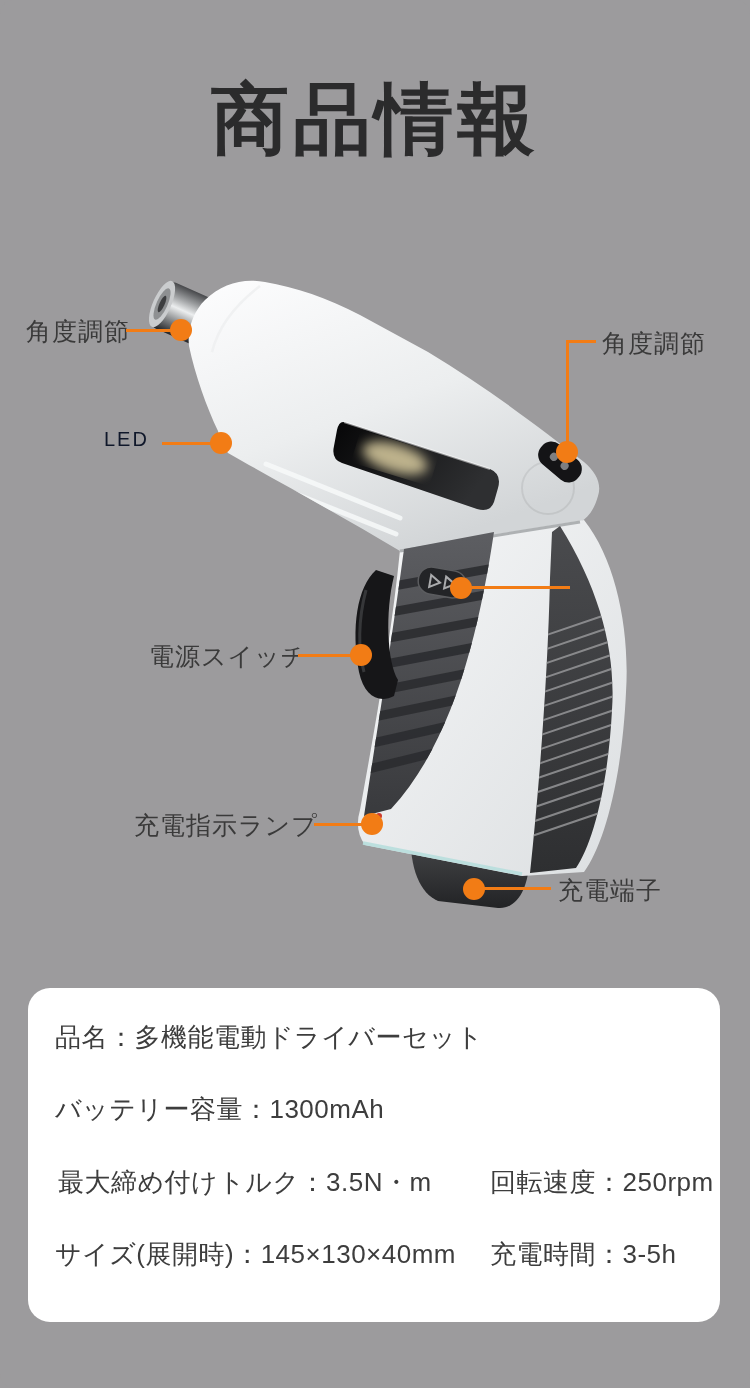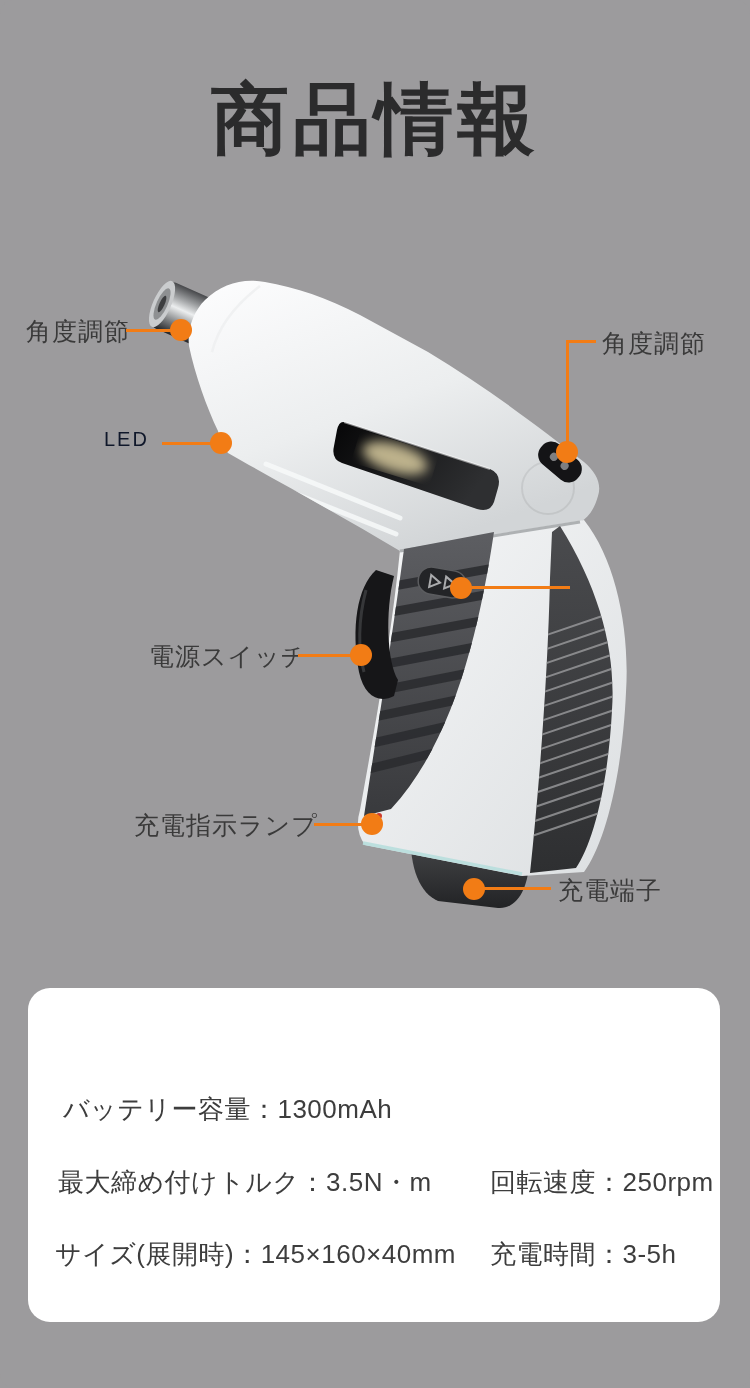--- a/index.html
+++ b/index.html
@@ -187,20 +187,21 @@
   <div class="callout-dot" style="left:556px;top:441px;"></div>
 
   <div class="callout-line" style="left:468px;top:586px;width:102px;"></div>
   <div class="callout-dot" style="left:450px;top:577px;"></div>
 
   <div class="callout-label" style="left:558px;top:874px;">充電端子</div>
   <div class="callout-line" style="left:481px;top:887px;width:70px;"></div>
   <div class="callout-dot" style="left:463px;top:878px;"></div>
 
   <div class="spec-card">
-    <div class="spec" style="left:27px;top:104px;margin-left:8px;">バッテリー容量：1300mAh</div>
+    <div class="spec" style="left:27px;top:32px;">品名：多機能電動ドライバーセット</div>
+    <div class="spec" style="left:27px;top:104px;">バッテリー容量：1300mAh</div>
     <div class="spec" style="left:30px;top:177px;">最大締め付けトルク：3.5N・m</div>
     <div class="spec" style="left:462px;top:177px;">回転速度：250rpm</div>
-    <div class="spec" style="left:27px;top:249px;">サイズ(展開時)：145×160×40mm</div>
+    <div class="spec" style="left:27px;top:249px;">サイズ(展開時)：145×130×40mm</div>
     <div class="spec" style="left:462px;top:249px;">充電時間：3-5h</div>
   </div>
 
 </div>
 
 </body></html>

